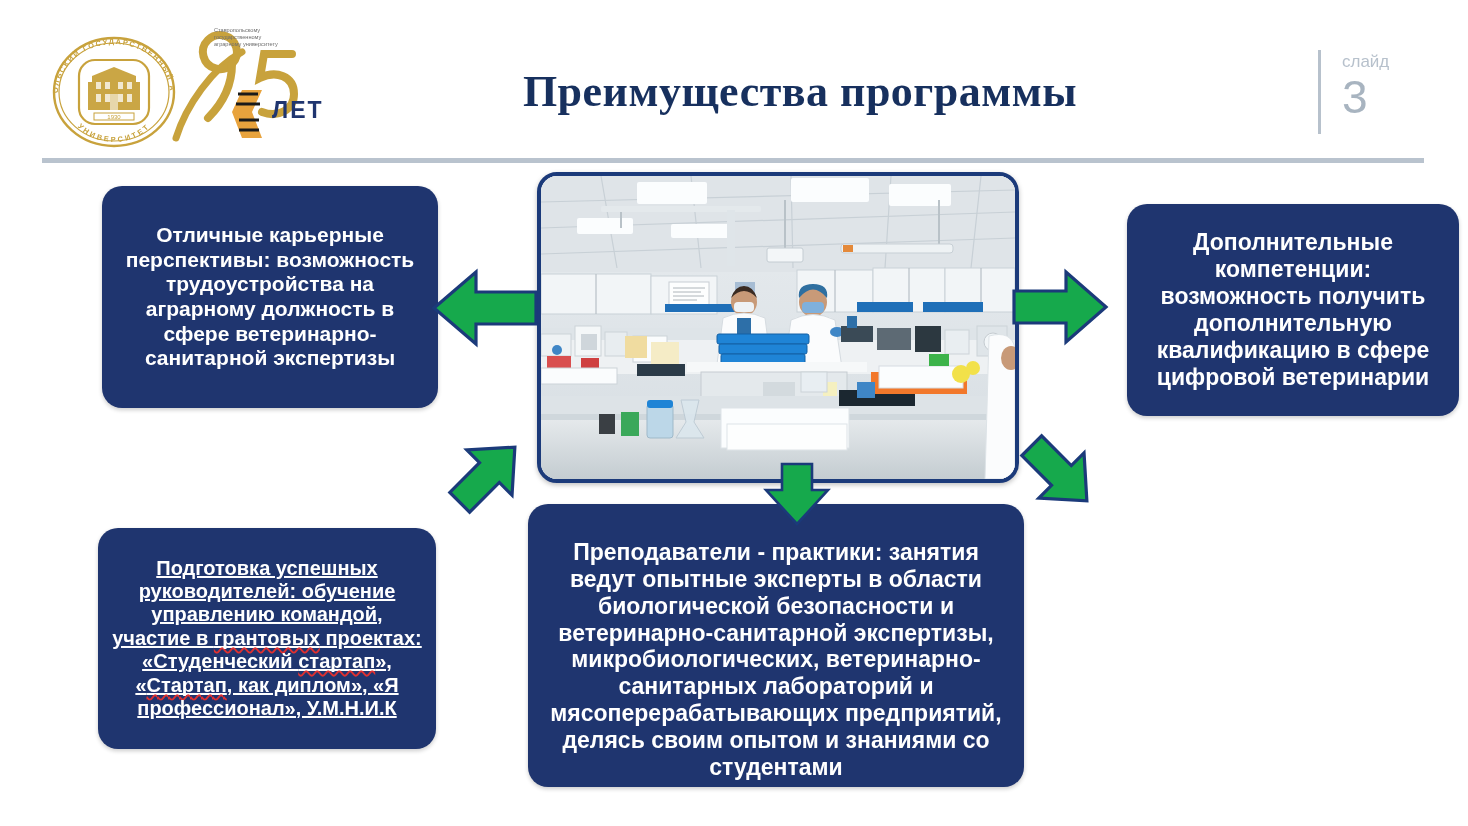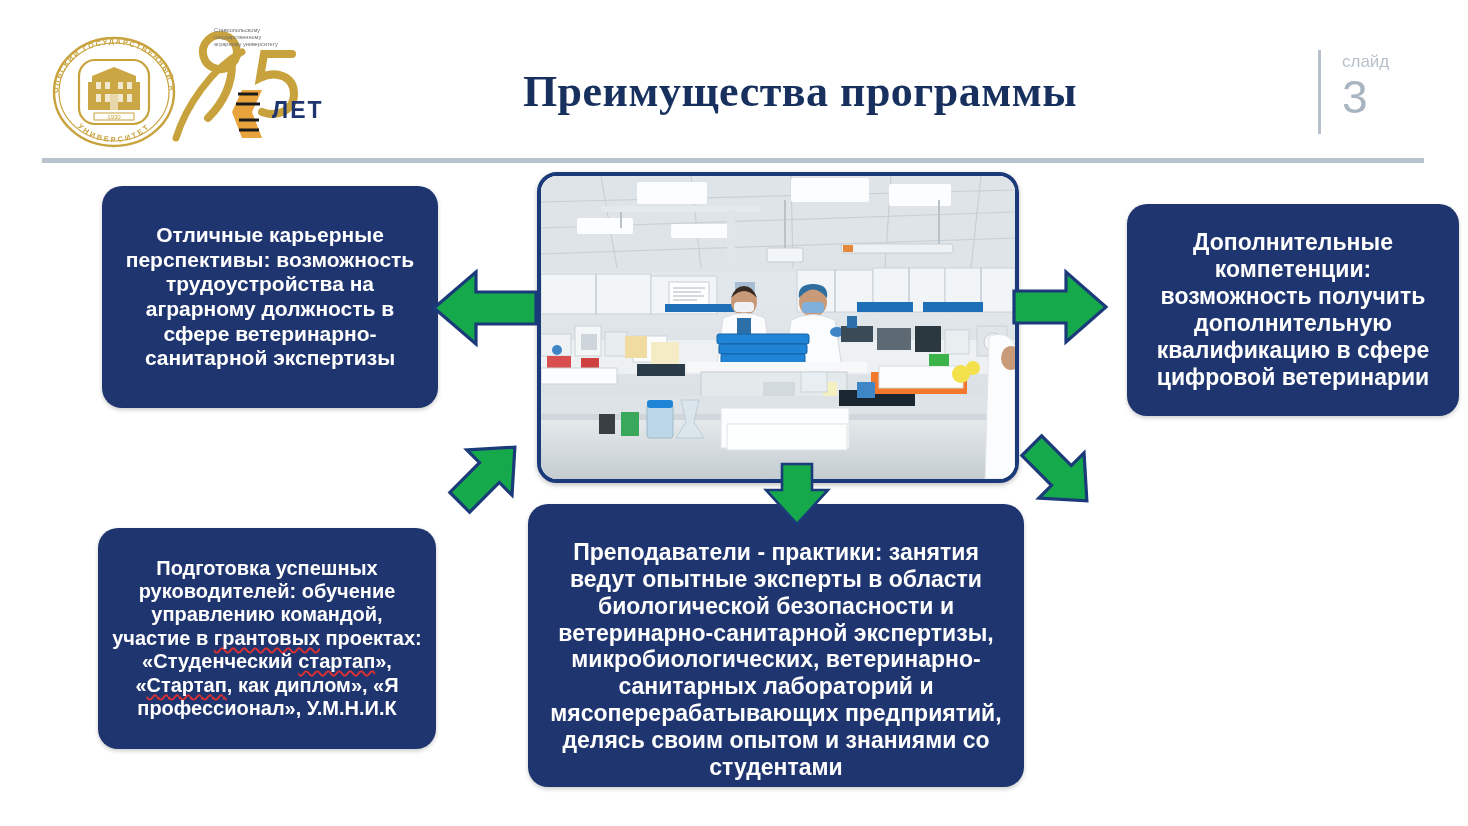--- a/index.html
+++ b/index.html
@@ -68,21 +68,21 @@
     display:flex;align-items:center;justify-content:center;
     padding:6px 14px;
     box-sizing:border-box;
     line-height:1.17;
     box-shadow:0 2px 4px rgba(0,0,0,.20);
   }
   .box .txt{width:100%;display:block;}
 
   #box-tl{left:102px;top:186px;width:336px;height:222px;font-size:21px;}
   #box-tr{left:1096px;top:204px;width:332px;height:212px;font-size:23px;margin-left:31px;}
-  #box-bl{left:98px;top:528px;width:338px;height:221px;font-size:20px;}
+  #box-bl{left:98px;top:528px;width:338px;height:221px;font-size:20px;text-decoration:underline;}
   #box-bc{left:528px;top:504px;width:496px;height:283px;font-size:23px;align-items:flex-end;}
   #box-br{left:1090px;top:534px;width:340px;height:233px;font-size:20px;}
 
   .sq{
     text-decoration:underline wavy #E03030;
     text-decoration-skip-ink:none;
     text-underline-offset:2px;
   }
 
   

